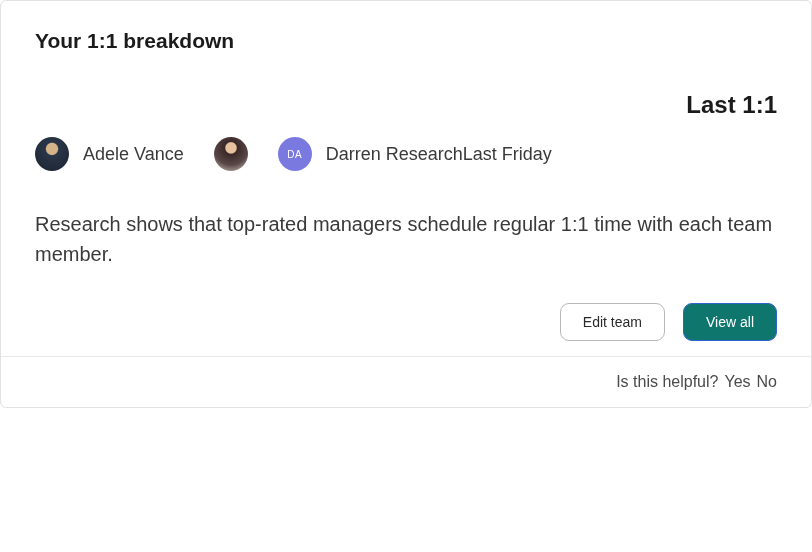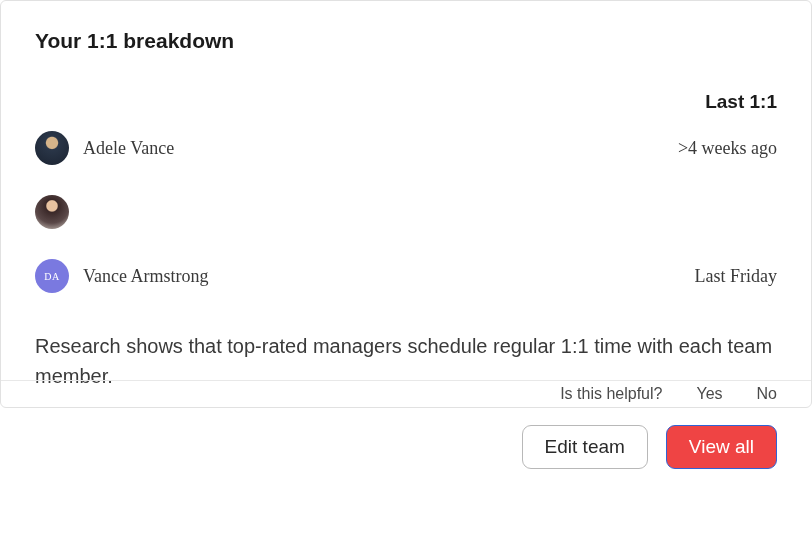--- a/index.html
+++ b/index.html
@@ -28,29 +28,28 @@
       font-weight: 700;
       color: #1b1b1b;
       margin-bottom: 38px;
     }
     .header-row {
       display: flex;
       justify-content: flex-end;
       margin-bottom: 18px;
     }
     .header-col {
-      font-size: 19px;
+      font-size: 24px;
       font-weight: 700;
       color: #1b1b1b;
     }
     .team-list {
       display: flex;
-      flex-direction: column;
+      flex-direction: row;
       gap: 30px;
-      font-family: Liberation Serif, serif;
     }
     .team-row {
       display: flex;
       align-items: center;
       justify-content: space-between;
     }
     .team-left {
       display: flex;
       align-items: center;
       gap: 14px;
@@ -93,47 +92,47 @@
       line-height: 1.5;
     }
     .button-row {
       margin-top: 34px;
       display: flex;
       justify-content: flex-end;
       gap: 18px;
     }
     .btn {
       padding: 10px 22px;
-      font-size: 19px;
+      font-size: 14px;
       border-radius: 9px;
       cursor: pointer;
       font-family: inherit;
     }
     .btn-secondary {
       background: #ffffff;
       border: 1px solid #b8b8b8;
       color: #2a2a2a;
     }
     .btn-primary {
-      background: #ef4444;
+      background: #0f766e;
       border: 1px solid #3062d4;
       color: #ffffff;
       font-weight: 500;
     }
     .footer {
       position: absolute;
       bottom: 0;
       left: 0;
       right: 0;
       border-top: 1px solid #e8e8e8;
-      padding: 4px 34px;
+      padding: 16px 34px;
       display: flex;
       justify-content: flex-end;
       align-items: center;
-      gap: 34px;
+      gap: 6px;
       font-size: 16px;
       color: #4a4a4a;
     }
     .footer-link {
       color: #4a4a4a;
       cursor: pointer;
       font-weight: 400;
     }
   </style>
 </head>
@@ -146,33 +145,32 @@
     <span class="header-col">Last 1:1</span>
   </div>
 
   <div class="team-list">
 
     <div class="team-row">
       <div class="team-left">
         <span class="avatar avatar-photo-1"></span>
         <span class="member-name">Adele Vance</span>
       </div>
-      <span class="last-time">&gt;4 weeks ago</span>
     </div>
 
     <div class="team-row">
       <div class="team-left">
         <span class="avatar avatar-photo-2"></span>
       </div>
     </div>
 
     <div class="team-row">
       <div class="team-left">
         <span class="avatar avatar-initials">DA</span>
-        <span class="member-name">Vance Armstrong</span>
+        <span class="member-name">Darren Research</span>
       </div>
       <span class="last-time">Last Friday</span>
     </div>
 
   </div>
 
   <p class="research-text">Research shows that top-rated managers schedule regular 1:1 time with each team member.</p>
 
   <div class="button-row">
     <button class="btn btn-secondary">Edit team</button>

